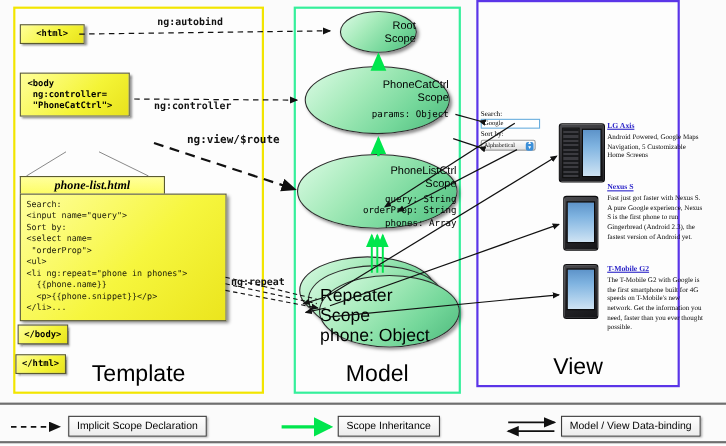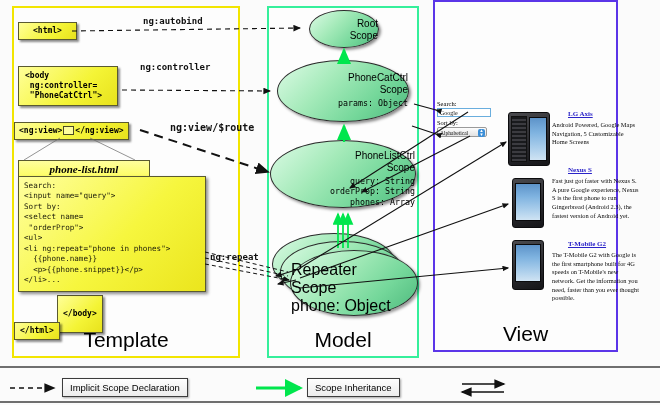--- a/index.html
+++ b/index.html
@@ -58,21 +58,21 @@
     font-size: 8px;
     color: #000;
     box-sizing: border-box;
     z-index: 20;
     line-height: 1.25;
     white-space: pre;
   }
   #tag-html   { left: 18px;  top: 22px;  padding: 3px 14px; }
   #tag-body   { left: 18px;  top: 66px;  padding: 4px 6px; width: 100px;}
   #tag-ngview { left: 14px;  top: 122px; padding: 3px 4px; }
-  #tag-bodyc  { left: 16px;  top: 295px; padding: 13px 5px; margin-left: 41px; }
+  #tag-bodyc  { left: 16px;  top: 295px; padding: 3px 5px; }
   #tag-htmlc  { left: 14px;  top: 322px; padding: 3px 5px; }
 
   .ngview-slot {
     display: inline-block;
     width: 9px; height: 7px;
     border: 1px solid #4a4a25;
     background: #fdfd9e;
     vertical-align: middle;
     margin: 0 1px;
   }
@@ -157,21 +157,21 @@
     position: absolute;
     font-family: "DejaVu Sans Mono", monospace;
     font-weight: bold;
     font-size: 9px;
     color: #111;
     z-index: 45;
     background: transparent;
     white-space: nowrap;
   }
   #lbl-autobind  { left: 143px; top: 16px; }
-  #lbl-controller{ left: 140px; top: 62px; }
+  #lbl-controller{ left: 140px; top: 92px; }
   #lbl-ngview    { left: 170px; top: 122px; font-size: 10px; }
   #lbl-ngrepeat  { left: 210px; top: 252px; }
 
   
   #view-form {
     position: absolute;
     left: 437px; top: 100px;
     font-family: "Liberation Serif", serif;
     font-size: 6.5px;
     color: #000;
@@ -235,21 +235,20 @@
     box-sizing: border-box;
   }
   .phone-title {
     font-family: "Liberation Serif", serif;
     font-size: 7px;
     font-weight: bold;
     color: #2a23c8;
     text-decoration: underline;
     margin-bottom: 3px;
     display: block;
-    margin-left: 16px;
   }
   .phone-desc {
     font-family: "Liberation Serif", serif;
     font-size: 6.4px;
     line-height: 1.35;
     color: #0c0c0c;
     width: 88px;
   }
   .phone-text { position: absolute; left: 552px; z-index: 22; }
 
@@ -297,21 +296,20 @@
   </div>
   <div class="panel" id="panel-view">
     <div class="panel-title">View</div>
   </div>
 
   <div class="codebox" id="tag-html">&lt;html&gt;</div>
   <div class="codebox" id="tag-body">&lt;body
  ng:controller=
  "PhoneCatCtrl"&gt;</div>
 
-  <div class="codebox" id="tag-ngview"><span>&lt;ng:view&gt;</span><span class="ngview-slot"></span><span>&lt;/ng:view&gt;</span></div>
 
   <div id="note-wrap">
     <div id="note-tab">phone-list.html</div>
     <div id="note-body">Search:
 &lt;input name="query"&gt;
 Sort by:
 &lt;select name=
  "orderProp"&gt;
 &lt;ul&gt;
 &lt;li ng:repeat="phone in phones"&gt;
@@ -454,15 +452,16 @@
           <path d="M7,0 L0,3 L7,6 z" fill="#111"></path>
         </marker>
       </defs>
       <path d="M10,18 L54,18" stroke="#111" stroke-width="1.6" stroke-dasharray="5,4" fill="none" marker-end="url(#lg-black)"></path>
       <path d="M256,18 L300,18" stroke="#00e64d" stroke-width="3" fill="none" marker-end="url(#lg-green)"></path>
       <path d="M462,14 L504,14" stroke="#111" stroke-width="1.6" fill="none" marker-end="url(#lg-black)"></path>
       <path d="M462,22 L504,22" stroke="#111" stroke-width="1.6" fill="none" marker-start="url(#lg-black-l)"></path>
     </svg>
     <div class="legend-box" id="leg-box-1">Implicit Scope Declaration</div>
     <div class="legend-box" id="leg-box-2">Scope Inheritance</div>
+    <div class="legend-box" id="leg-box-3">Model / View Data-binding</div>
   </div>
 
 </div>
 
 </body></html>

